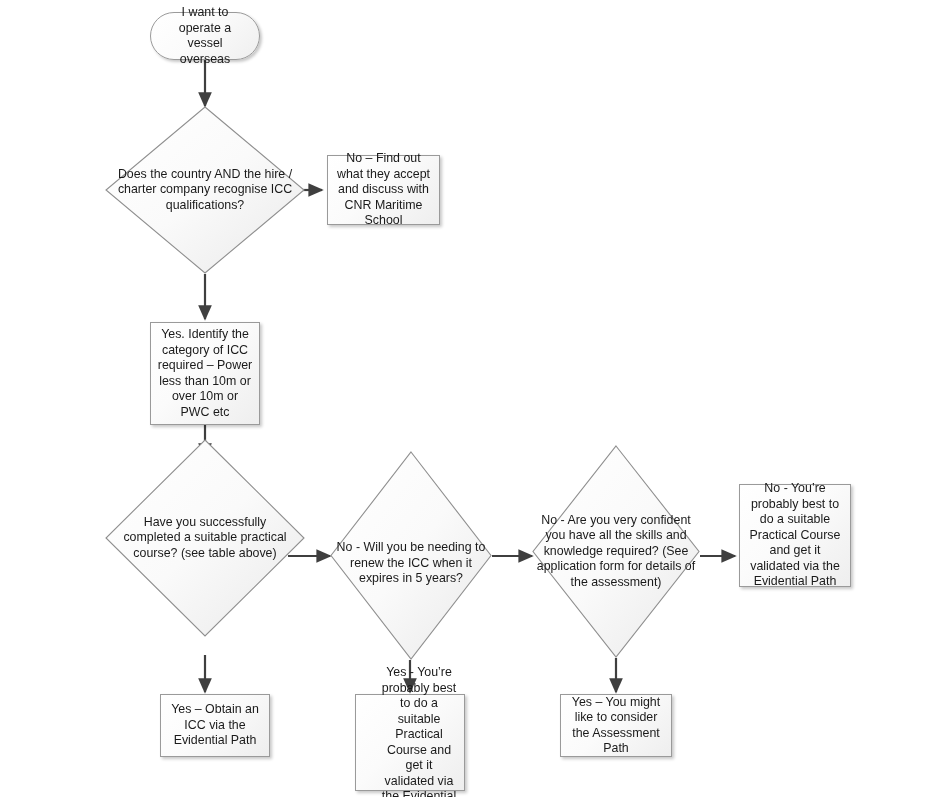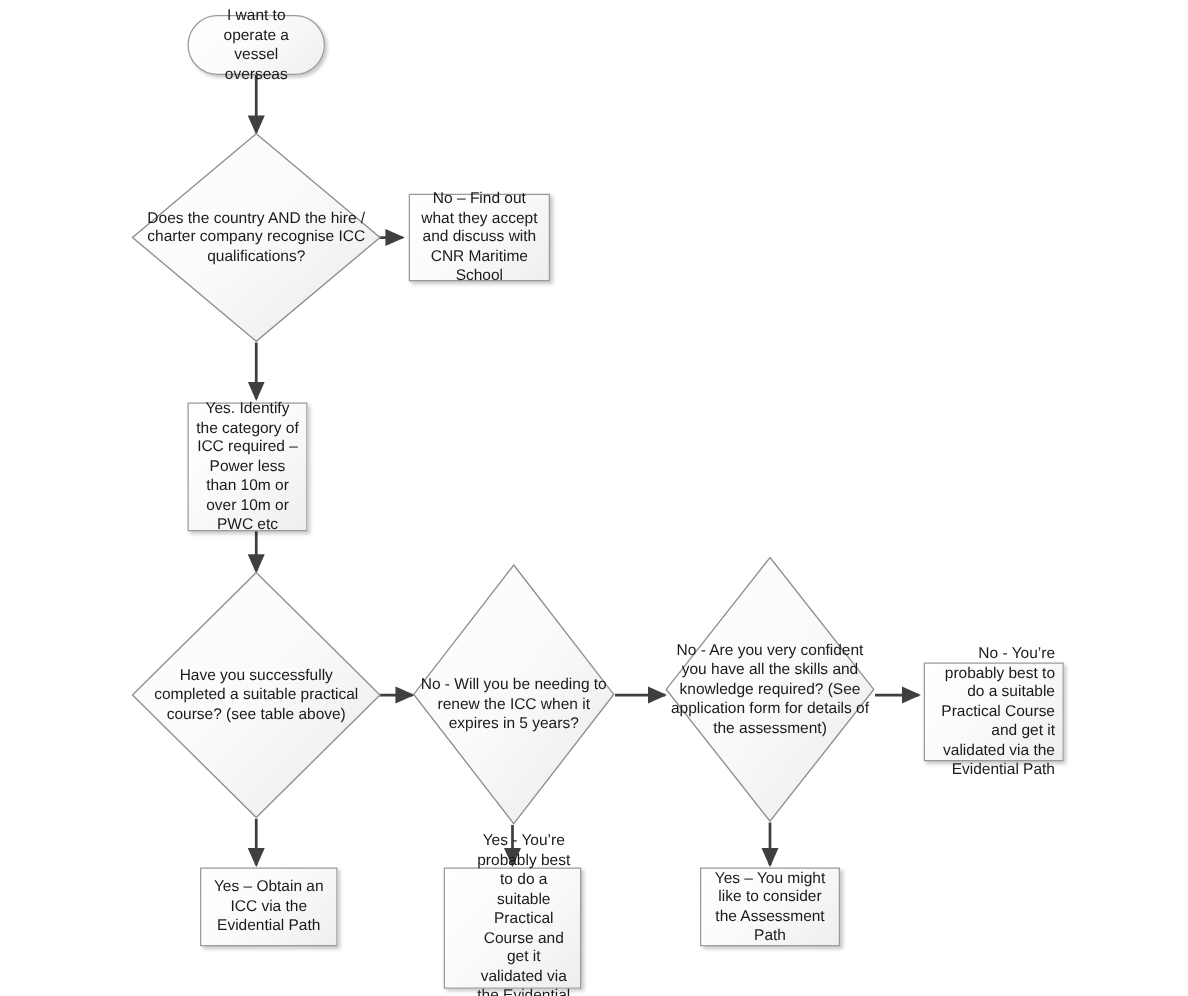--- a/index.html
+++ b/index.html
@@ -123,25 +123,25 @@
           <stop offset="0%" stop-color="#ffffff"></stop>
           <stop offset="50%" stop-color="#fafafa"></stop>
           <stop offset="100%" stop-color="#e9e9e9"></stop>
         </linearGradient>
       </defs>
       <polygon points="100,1 199,84 100,167 1,84" fill="url(#gdia1)" stroke="#8f8f8f" stroke-width="1.1"></polygon>
     </svg>
     <span class="dia-label" style="width:88%;">Does the country AND the hire / charter company recognise ICC qualifications?</span>
   </div>
 
-  <div class="node box" style="left:150px; top:322px; width:96px; height:103px;">
+  <div class="node box" style="left:150px; top:322px; width:110px; height:103px;">
     <span>Yes. Identify the category of ICC required – Power less than 10m or over 10m or PWC etc</span>
   </div>
 
-  <div class="node diamond" style="left:105px; top:457px; width:200px; height:198px;">
+  <div class="node diamond" style="left:105px; top:439px; width:200px; height:198px;">
     <svg class="dia-shape" viewBox="0 0 200 198" preserveAspectRatio="none" xmlns="http://www.w3.org/2000/svg">
       <defs>
         <linearGradient id="gdia2" x1="0%" y1="0%" x2="100%" y2="100%">
           <stop offset="0%" stop-color="#ffffff"></stop>
           <stop offset="50%" stop-color="#fafafa"></stop>
           <stop offset="100%" stop-color="#e9e9e9"></stop>
         </linearGradient>
       </defs>
       <polygon points="100,1 199,99 100,197 1,99" fill="url(#gdia2)" stroke="#8f8f8f" stroke-width="1.1"></polygon>
     </svg>
@@ -181,17 +181,17 @@
           <stop offset="0%" stop-color="#ffffff"></stop>
           <stop offset="50%" stop-color="#fafafa"></stop>
           <stop offset="100%" stop-color="#e9e9e9"></stop>
         </linearGradient>
       </defs>
       <polygon points="84,1 167,106.5 84,212 1,106.5" fill="url(#gdia4)" stroke="#8f8f8f" stroke-width="1.1"></polygon>
     </svg>
     <span class="dia-label" style="width:98%;">No - Are you very confident you have all the skills and knowledge required? (See application form for details of the assessment)</span>
   </div>
 
-  <div class="node box" style="left:739px; top:530px; width:112px; height:79px;text-align:right;">
+  <div class="node box" style="left:739px; top:484px; width:112px; height:103px;">
     <span>No - You’re probably best to do a suitable Practical Course and get it validated via the Evidential Path</span>
   </div>
 
 </div>
 
 </body></html>

